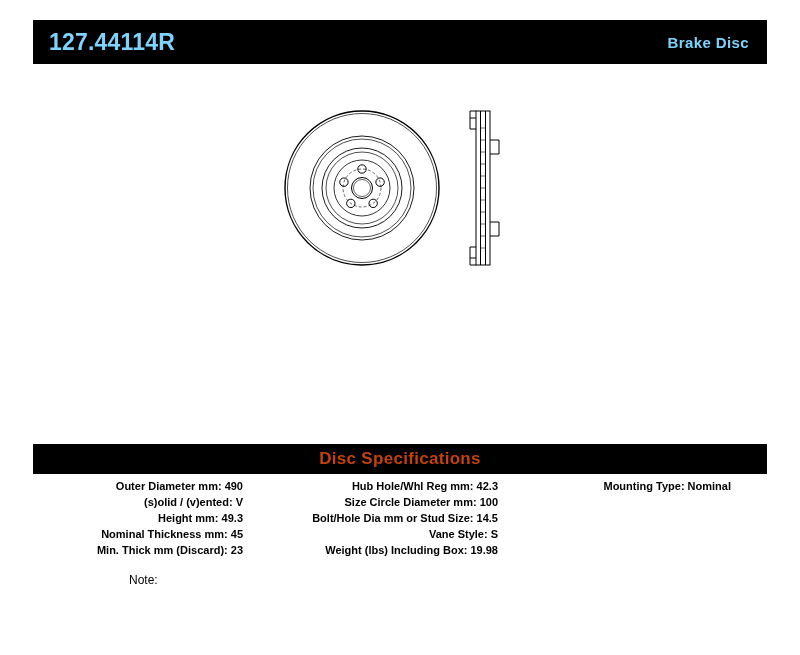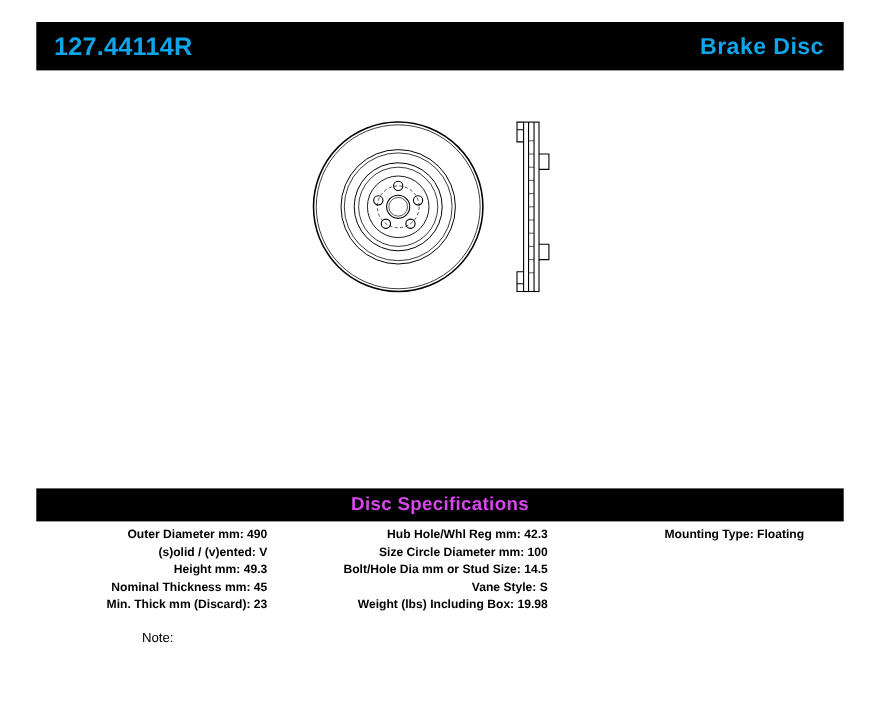--- a/index.html
+++ b/index.html
@@ -24,35 +24,35 @@
   }
 
   
   .header-bar {
     position: absolute;
     left: 33px;
     top: 20px;
     width: 734px;
     height: 44px;
     background: #000000;
-    color: #0ea5e9;
+    color: #7dd3fc;
     display: flex;
     align-items: center;
     justify-content: space-between;
     box-sizing: border-box;
     padding: 0 18px 0 16px;
   }
   .part-number {
     font-size: 23px;
     font-weight: bold;
     letter-spacing: 0.2px;
     line-height: 1;
   }
   .header-title {
-    font-size: 21px;
+    font-size: 15px;
     font-weight: bold;
     letter-spacing: 0.4px;
     line-height: 1;
   }
 
   
   .drawing {
     position: absolute;
     left: 280px;
     top: 88px;
@@ -62,21 +62,21 @@
   .drawing svg { display: block; }
 
   
   .spec-bar {
     position: absolute;
     left: 33px;
     top: 444px;
     width: 734px;
     height: 30px;
     background: #000000;
-    color: #d946ef;
+    color: #c2410c;
     display: flex;
     align-items: center;
     justify-content: center;
   }
   .spec-bar-title {
     font-size: 17px;
     font-weight: bold;
     letter-spacing: 0.3px;
   }
 
@@ -211,19 +211,19 @@
 
     <div class="col-mid">
       <div class="spec-line">Hub Hole/Whl Reg mm: 42.3</div>
       <div class="spec-line">Size Circle Diameter mm: 100</div>
       <div class="spec-line">Bolt/Hole Dia mm or Stud Size: 14.5</div>
       <div class="spec-line">Vane Style: S</div>
       <div class="spec-line">Weight (lbs) Including Box: 19.98</div>
     </div>
 
     <div class="col-right">
-      <div class="spec-line">Mounting Type: Floating</div>
+      <div class="spec-line">Mounting Type: Nominal</div>
     </div>
 
     <div class="note">Note:</div>
   </div>
 
 </div>
 
 </body></html>

